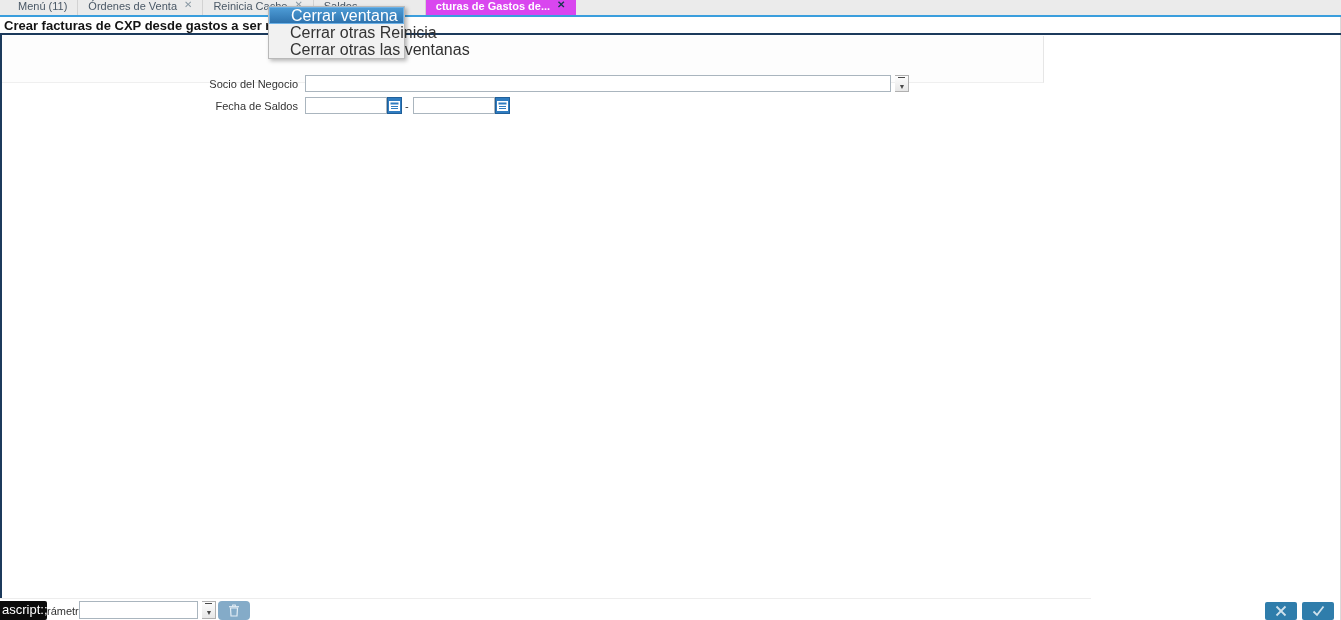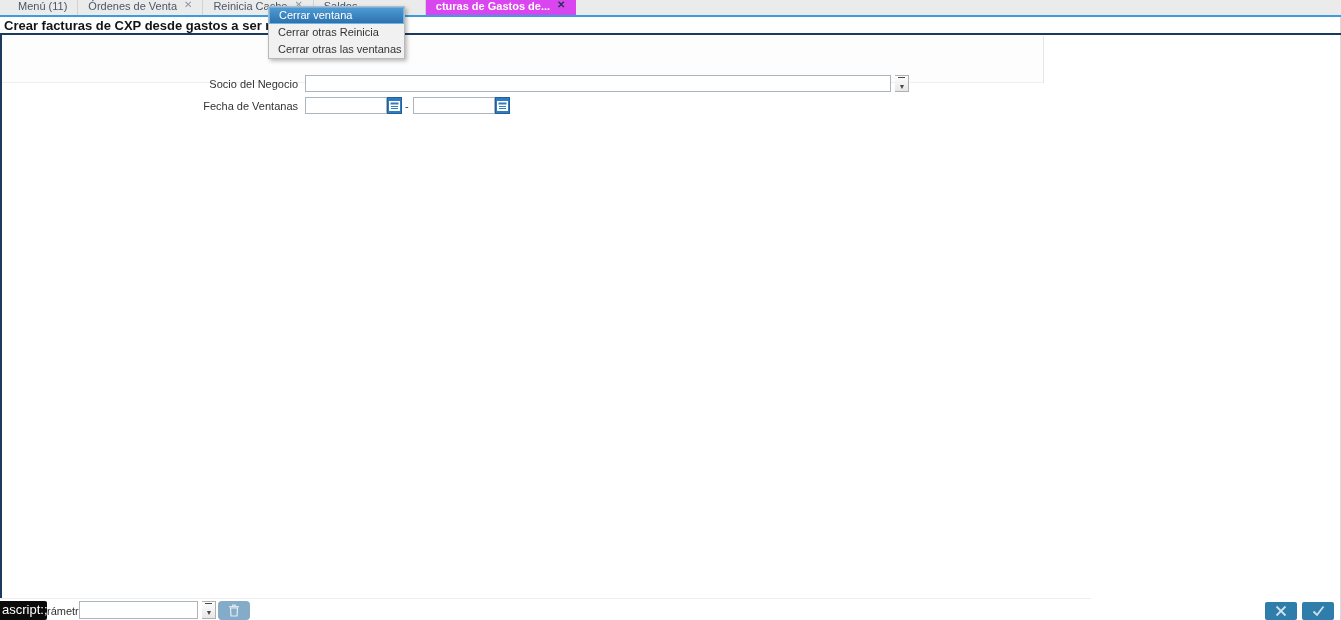--- a/index.html
+++ b/index.html
@@ -39,21 +39,21 @@
 
   #daterange { position:absolute; left:303px; top:61px; display:flex; align-items:center; }
   .date-input { width:82px; height:17px; }
   .cal-btn { width:15px; height:17px; background:#2f7cc0; border:1px solid #205f99; display:inline-flex;
              align-items:center; justify-content:center; cursor:pointer; vertical-align:top; }
   .date-sep { font-size:11px; color:#333; margin:0 4px 0 3px; }
 
   
   #context-menu { position:absolute; left:268px; top:6px; width:137px; background:#f1f1f1;
                   border:1px solid #b9b9b9; box-shadow:2px 2px 4px rgba(0,0,0,.28); z-index:50; padding:0; }
-  .menu-item { height:17px; line-height:17px; font-size:11px; color:#333; padding-left:9px; white-space:nowrap; cursor:pointer; }
+  .menu-item { height:17px; line-height:17px; font-size:16px; color:#333; padding-left:21px; white-space:nowrap; cursor:pointer; }
   .menu-item.highlight { background:linear-gradient(#4d9bd5,#2d72ad); border:1px solid #6db2e8; color:#fff;
                          height:17px; line-height:15px; }
 
   
   #statusbar { position:absolute; left:0; top:598px; width:1091px; height:22px; background:#fff; border-top:1px solid #ededed; }
   #link-tooltip { position:absolute; left:0; top:2px; width:47px; height:19px; background:#0b0b0b; color:#fff;
                   font-size:13px; line-height:18px; padding-left:2px; border-radius:0 2px 2px 0; z-index:60; white-space:nowrap; overflow:hidden; }
   #lbl-param { position:absolute; left:47px; top:6px; font-size:11px; color:#333; white-space:nowrap; }
   #combo-param { position:absolute; left:79px; top:2px; }
   #combo-param input { width:119px; height:18px; }
@@ -94,21 +94,21 @@
   <div id="navy-rule"></div>
   <div id="content-left-border"></div>
 
   <div id="param-panel">
     <div class="frm-label" id="lbl-bpartner">Socio del Negocio</div>
     <div id="combo-bpartner">
       <input class="txtin" type="text" value="" style="">
       <span class="combo-btn"><span class="arrow">▼</span></span>
     </div>
 
-    <div class="frm-label" id="lbl-dates">Fecha de Ventanas</div>
+    <div class="frm-label" id="lbl-dates">Fecha de Saldos</div>
     <div id="daterange">
       <input class="txtin date-input" type="text" value="" style="">
       <span class="cal-btn">
         <svg width="11" height="11" viewBox="0 0 11 11">
           <rect x="0.5" y="1.5" width="10" height="9" fill="#ffffff" stroke="#ffffff"></rect>
           <rect x="1.5" y="2.5" width="8" height="2" fill="#2f7cc0"></rect>
           <line x1="2" y1="6.5" x2="9" y2="6.5" stroke="#2f7cc0" stroke-width="1"></line>
           <line x1="2" y1="8.5" x2="9" y2="8.5" stroke="#2f7cc0" stroke-width="1"></line>
         </svg>
       </span>

